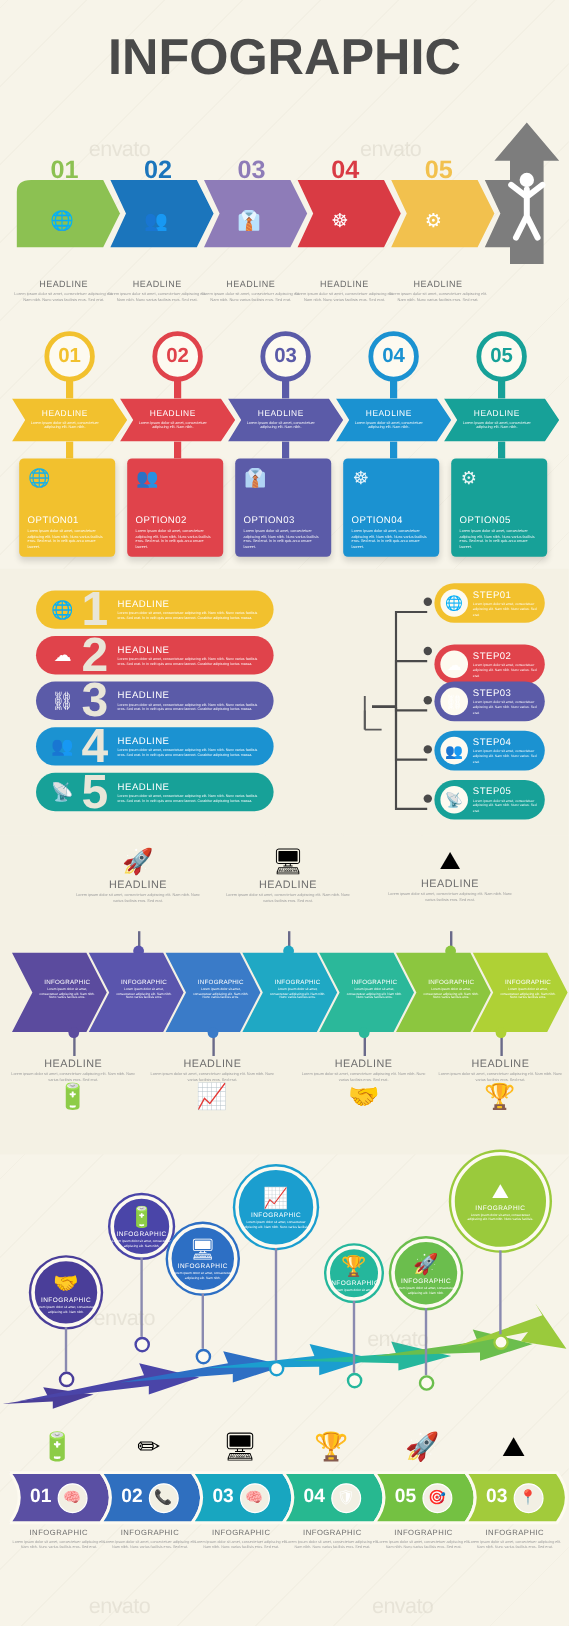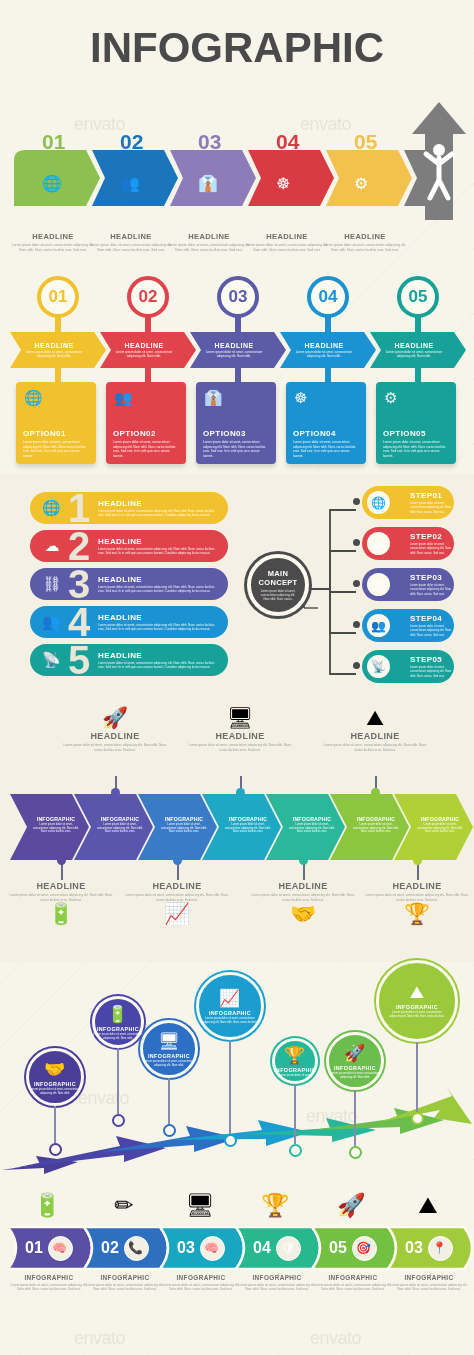--- a/index.html
+++ b/index.html
@@ -17,21 +17,21 @@
   }
   .band { position: absolute; left: 0; width: 474px; }
   .band-alt { background: #f4f1e4; }
 
   
   #sec-title { top: 26px; height: 92px; text-align: center; }
   .t1 { font-size: 42px; font-weight: bold; color: #4a4a4a; letter-spacing: 0px; line-height: 44px; }
   .t2 { font-size: 27px; font-weight: normal; color: #5a5a5a; letter-spacing: 2px; line-height: 30px; }
 
   
-  .hl { font-weight: bold; letter-spacing: .4px; }
+  .hl { font-weight: normal; letter-spacing: .4px; }
   .body-txt { line-height: 1.45; }
 
   
   #sec1 { top: 128px; height: 140px; }
   .s1-num {
     position: absolute; top: -20px; font-size: 21px; font-weight: bold;
   }
   .s1-cap { position: absolute; top: 84px; width: 86px; text-align: center; }
   .s1-cap .hl { font-size: 7.5px; color: #6d6d6d; }
   .s1-cap .body-txt { font-size: 3.3px; color: #9a9a9a; margin-top: 2px; }
@@ -93,21 +93,21 @@
 
   .s3-step {
     position: absolute; left: 362px; width: 92px; height: 33px;
     border-radius: 17px; color: #fff; display: flex; align-items: center;
   }
   .s3-step .sico {
     width: 23px; height: 23px; border-radius: 50%; background: #fdfaf0;
     margin-left: 5px; display: flex; align-items: center; justify-content: center;
     font-size: 12px; flex: none;
   }
-  .s3-step .stxt { margin-left: 20px; padding-right: 1px; }
+  .s3-step .stxt { margin-left: 4px; padding-right: 1px; }
   .s3-step .hl { font-size: 8px; display: block; }
   .s3-step .body-txt { font-size: 2.8px; display: block; opacity: .92; margin-top: 1px; }
   .s3-connector { position: absolute; left: 300px; top: 74px; }
 
   
   #sec4 { top: 700px; height: 258px; }
   .s4-top-cap, .s4-bot-cap { position: absolute; width: 110px; text-align: center; }
   .s4-top-cap .emj, .s4-bot-cap .emj { font-size: 21px; display: block; }
   .s4-top-cap .hl, .s4-bot-cap .hl { font-size: 9px; color: #6d6d6d; display: block; margin-top: 1px; }
   .s4-top-cap .body-txt, .s4-bot-cap .body-txt { font-size: 3.2px; color: #9c9c9c; display: block; margin-top: 2px; }
@@ -371,21 +371,21 @@
     </svg>
     <div id="s3-steps">
         <div class="s3-step" style="top:8px; background:#F2C12E;">
           <div class="sico">🌐</div>
           <div class="stxt">
             <span class="hl">STEP01</span>
             <span class="body-txt">Lorem ipsum dolor sit amet, consectetuer adipiscing elit. Nam nibh. Nunc varius. Sed erat.</span>
           </div>
         </div>
         <div style="position:absolute;left:353px;top:20px;width:7px;height:7px;border-radius:50%;background:#4a4a4a;"></div>
-        <div class="s3-step" style="top:49px; background:#E0434B;align-items:center;">
+        <div class="s3-step" style="top:59px; background:#E0434B;align-items:center;">
           <div class="sico">☁</div>
           <div class="stxt">
             <span class="hl">STEP02</span>
             <span class="body-txt">Lorem ipsum dolor sit amet, consectetuer adipiscing elit. Nam nibh. Nunc varius. Sed erat.</span>
           </div>
         </div>
         <div style="position:absolute;left:353px;top:61px;width:7px;height:7px;border-radius:50%;background:#4a4a4a;"></div>
         <div class="s3-step" style="top:90px; background:#5B5BA8;">
           <div class="sico">⛓</div>
           <div class="stxt">
@@ -410,25 +410,20 @@
           </div>
         </div>
         <div style="position:absolute;left:353px;top:184px;width:7px;height:7px;border-radius:50%;background:#4a4a4a;"></div>
         <svg width="60" height="190" style="position:absolute;left:308px;top:8px;">
           <path d="M2 103 L22 103 M22 103 L22 24 L48 24" stroke="#4a4a4a" stroke-width="1.8" fill="none"></path>
           <path d="M2 103 L22 103 M22 103 L22 65 L48 65" stroke="#4a4a4a" stroke-width="1.8" fill="none"></path>
           <path d="M2 103 L22 103 M22 103 L22 106 L48 106" stroke="#4a4a4a" stroke-width="1.8" fill="none"></path>
           <path d="M2 103 L22 103 M22 103 L22 147 L48 147" stroke="#4a4a4a" stroke-width="1.8" fill="none"></path>
           <path d="M2 103 L22 103 M22 103 L22 188 L48 188" stroke="#4a4a4a" stroke-width="1.8" fill="none"></path>
         </svg>
-      </div>
-  <div class="s3-core">
-        <div class="c1">MAIN</div>
-        <div class="c2">CONCEPT</div>
-        <div class="body-txt">Lorem ipsum dolor sit amet, consectetuer adipiscing elit. Nam nibh. Nunc varius.</div>
       </div>
     </div>
 
   <div class="band band-alt" style="top:696px;height:266px;"></div>
   <div class="band" id="sec4">
     <div id="s4-top">
         <div class="s4-top-cap" style="left:60px; top:6px; position:absolute;">
           <span class="emj">🚀</span>
           <span class="hl">HEADLINE</span>
           <span class="body-txt">Lorem ipsum dolor sit amet, consectetuer adipiscing elit. Nam nibh. Nunc varius facilisis eros. Sed erat.</span>

